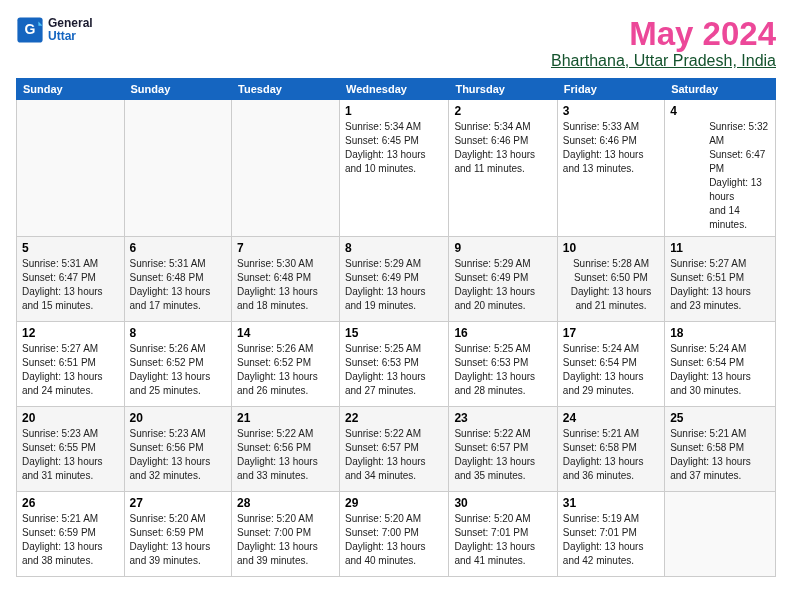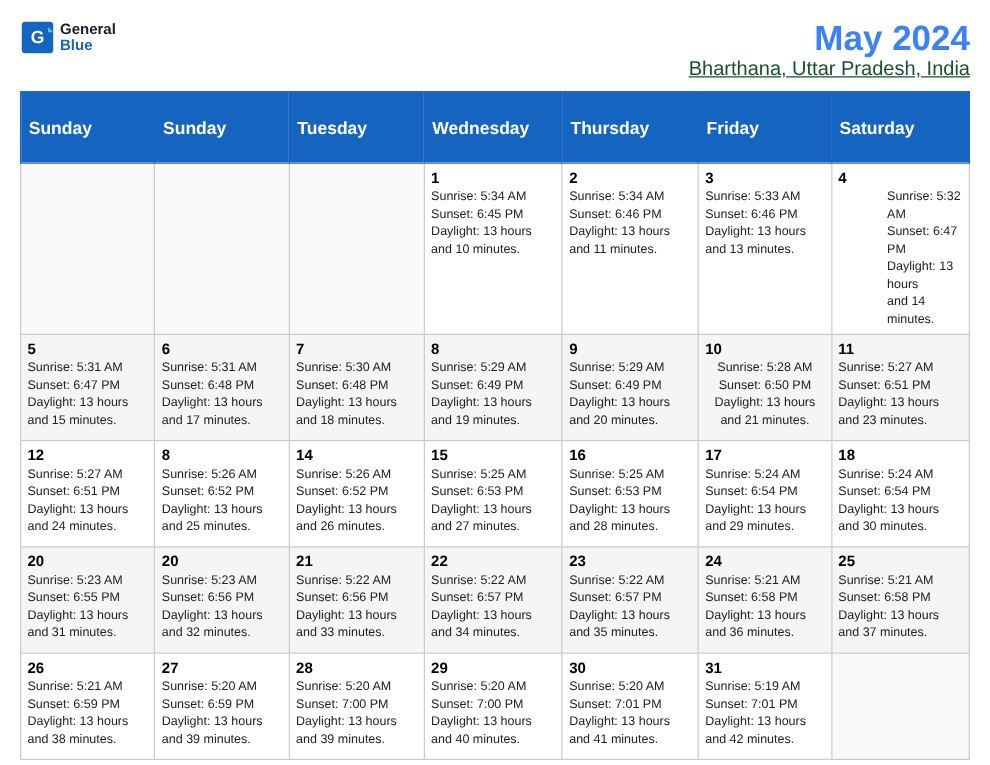--- a/index.html
+++ b/index.html
@@ -29,42 +29,42 @@
     }
     .logo-blue { color: #1565c0; }
     .logo-icon {
       width: 28px;
       height: 28px;
     }
     .title-area {
       text-align: right;
     }
     .month-title {
-      font-size: 28px;
+      font-size: 33px;
       font-weight: bold;
-      color: #3b82f6;
+      color: #ec4899;
       line-height: 1.1;
     }
     .location-title {
       font-size: 16px;
       color: #14532d;
       font-weight: normal;
       text-decoration: underline;
     }
     table {
       width: 100%;
       border-collapse: collapse;
       font-size: 11px;
     }
     thead tr th {
       background-color: #1565c0;
       color: #fff;
       text-align: left;
-      padding: 20px 6px;
-      font-size: 14px;
+      padding: 4px 6px;
+      font-size: 11px;
       font-weight: bold;
       border: 1px solid #1565c0;
     }
     tbody tr td {
       vertical-align: top;
       border: 1px solid #ccc;
       padding: 4px 5px;
       width: 113px;
       min-height: 80px;
       height: 85px;
@@ -93,21 +93,21 @@
 
 <div class="header-area">
   <div class="logo">
     <svg class="logo-icon" viewBox="0 0 40 40">
       <rect x="2" y="2" width="36" height="36" rx="4" fill="#1565c0"></rect>
       <text x="20" y="26" text-anchor="middle" fill="white" font-size="20" font-weight="bold" font-family="Arial">G</text>
       <polygon points="32,8 38,14 32,14" fill="#4fc3f7"></polygon>
     </svg>
     <div>
       <div class="logo-text">General</div>
-      <div class="logo-text logo-blue">Blue</div>
+      <div class="logo-text logo-blue">Uttar</div>
     </div>
   </div>
   <div class="title-area">
     <div class="month-title">May 2024</div>
     <div class="location-title">Bharthana, Uttar Pradesh, India</div>
   </div>
 </div>
 
 <table>
   <thead>

